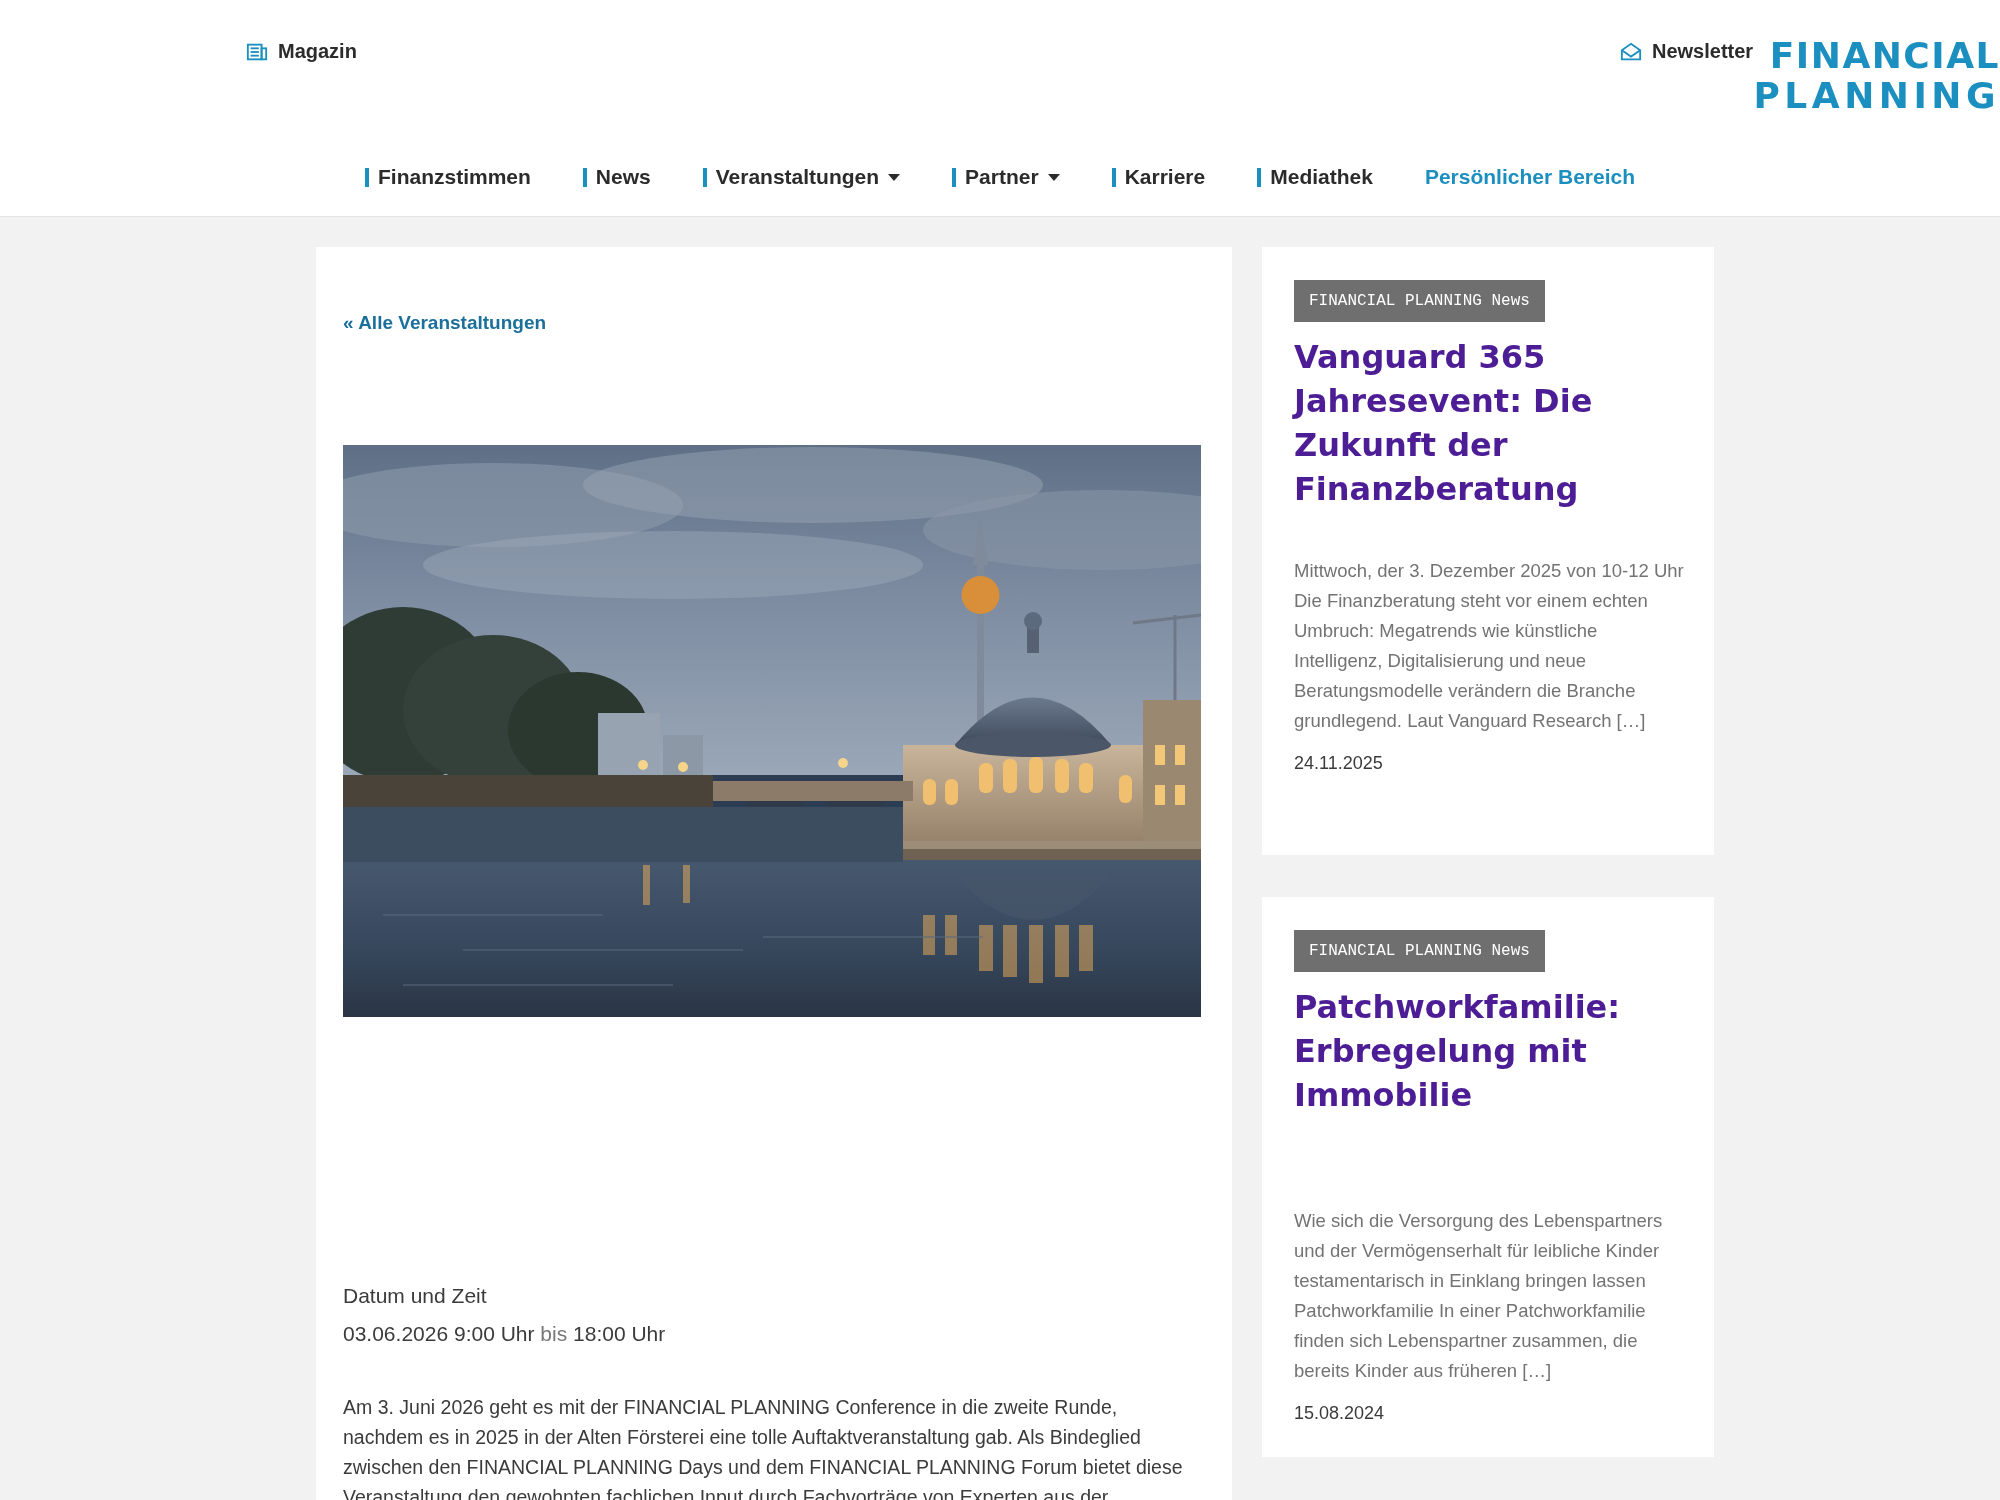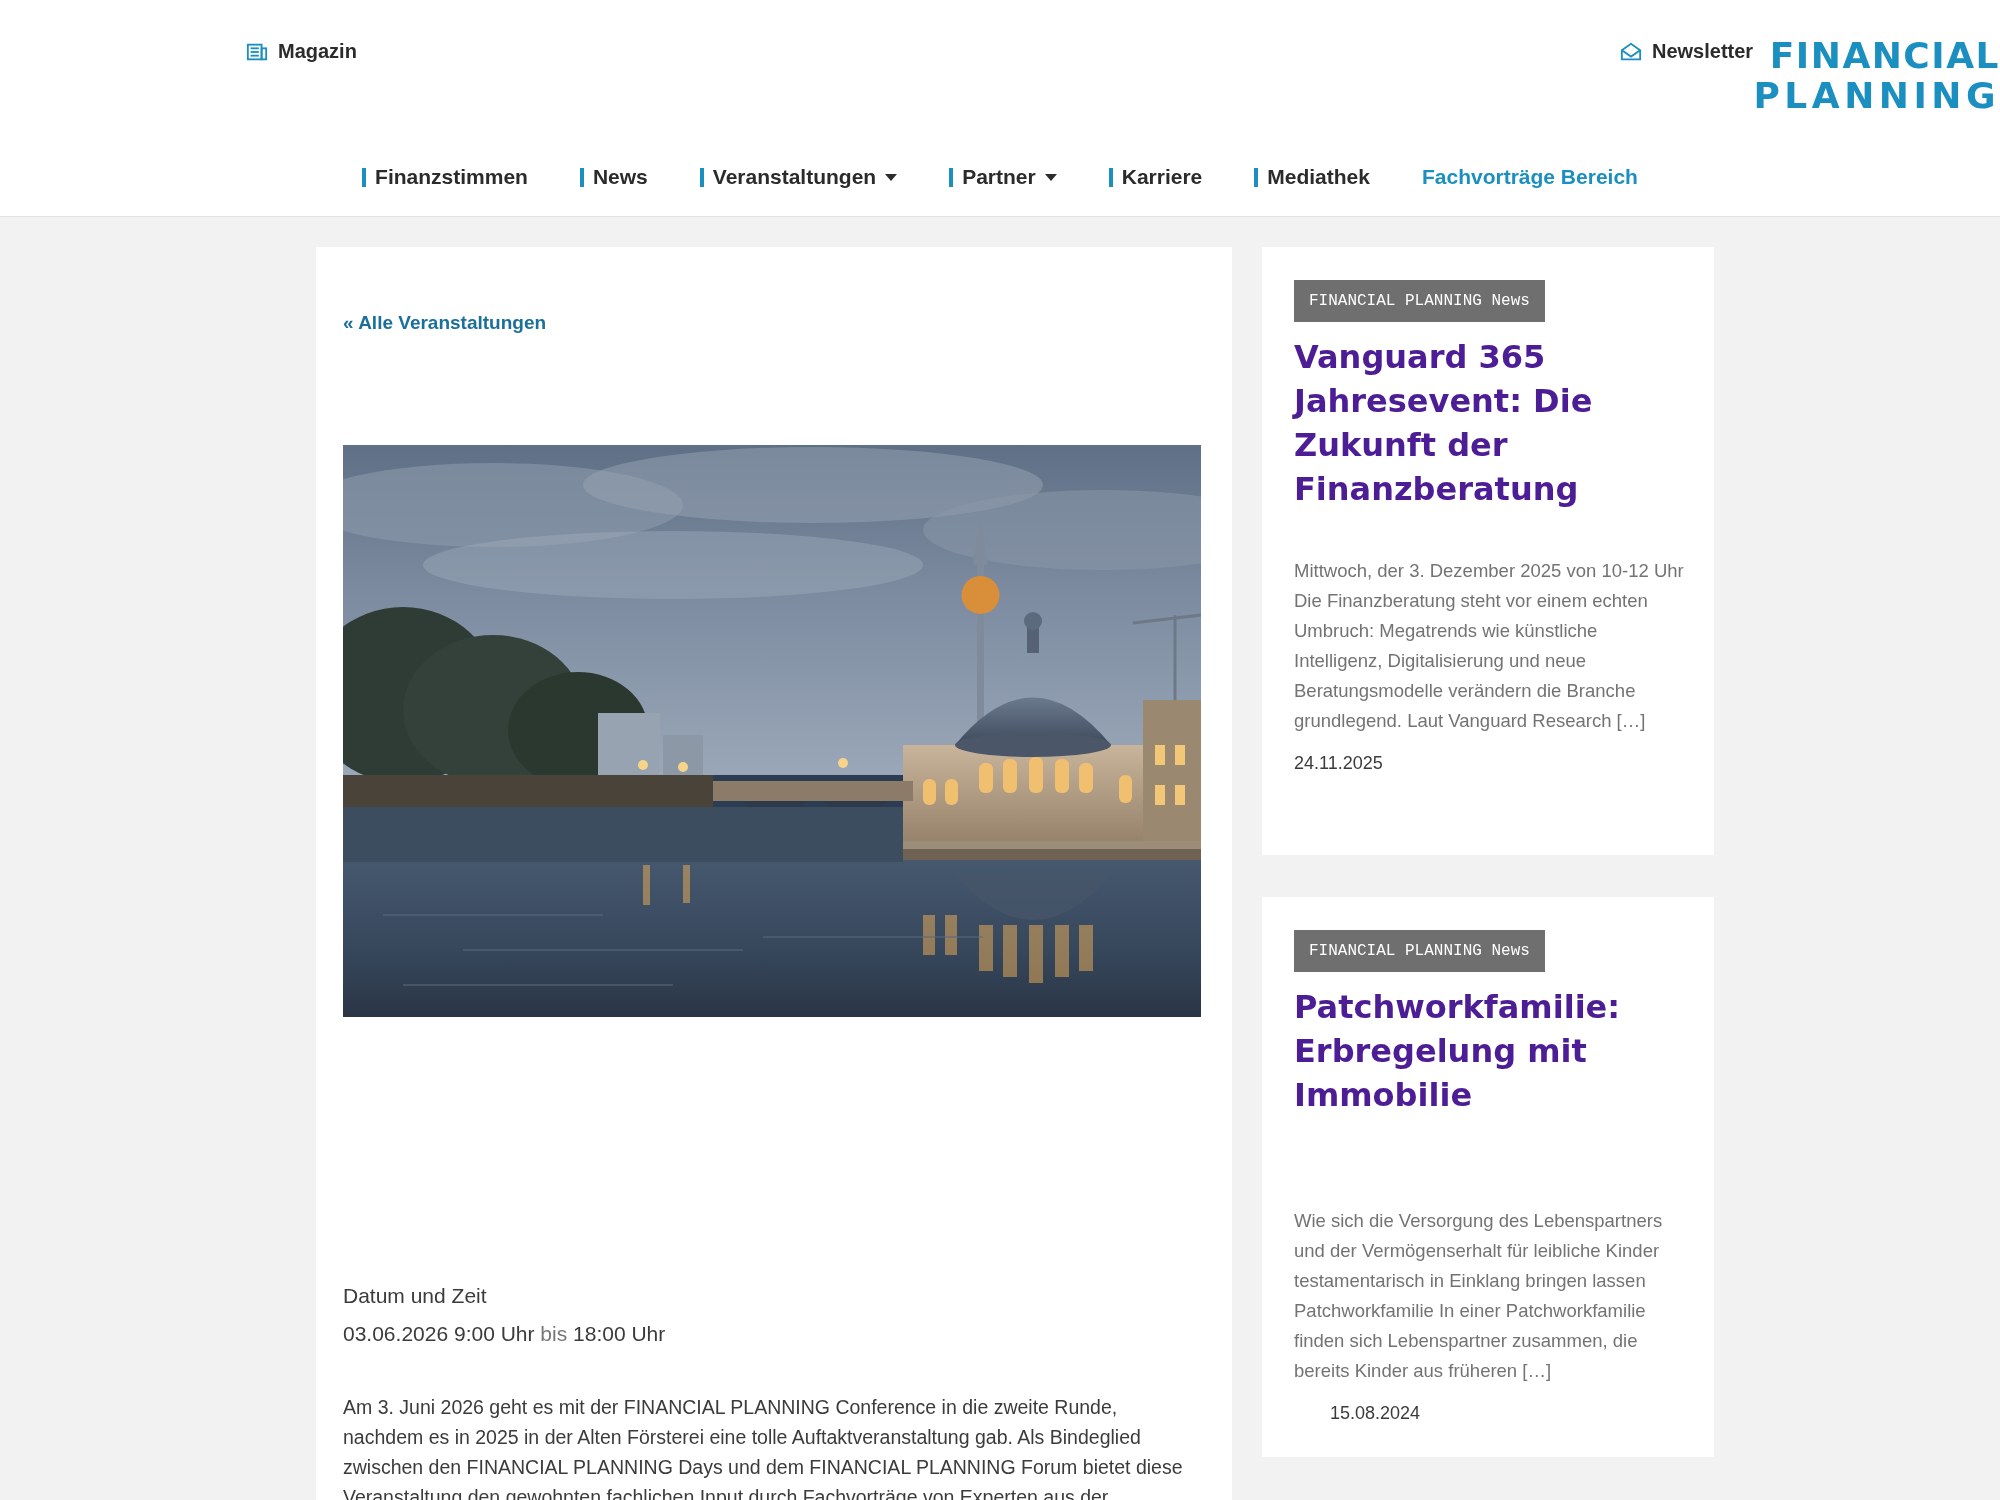--- a/index.html
+++ b/index.html
@@ -215,21 +215,21 @@
     </div>
     <div class="nav-item">
       <span class="bar"></span>
       <span>Karriere</span>
     </div>
     <div class="nav-item">
       <span class="bar"></span>
       <span>Mediathek</span>
     </div>
     <div class="nav-item accent">
-      <span>Fachvorträge Bereich</span>
+      <span>Persönlicher Bereich</span>
     </div>
   </nav>
 
   <div class="main-card">
 
     <a class="back-link" href="#">« Alle Veranstaltungen</a>
 
     <div class="hero">
       <svg viewBox="0 0 858 572" preserveAspectRatio="xMidYMid slice" aria-hidden="true">
         <defs>
@@ -360,16 +360,16 @@
     <div class="badge">FINANCIAL PLANNING News</div>
     <h3 class="side-title">Vanguard 365 Jahresevent: Die Zukunft der Finanzberatung</h3>
     <p class="side-body" style="top:290px;">Mittwoch, der 3. Dezember 2025 von 10-12 Uhr Die Finanzberatung steht vor einem echten Umbruch: Megatrends wie künstliche Intelligenz, Digitalisierung und neue Beratungsmodelle verändern die Branche grundlegend. Laut Vanguard Research […]</p>
     <div class="side-date" style="top:506px;">24.11.2025</div>
   </div>
 
   <div class="side-card two">
     <div class="badge">FINANCIAL PLANNING News</div>
     <h3 class="side-title">Patchworkfamilie: Erbregelung mit Immobilie</h3>
     <p class="side-body" style="top:290px;">Wie sich die Versorgung des Lebenspartners und der Vermögenserhalt für leibliche Kinder testamentarisch in Einklang bringen lassen Patchworkfamilie In einer Patchworkfamilie finden sich Lebenspartner zusammen, die bereits Kinder aus früheren […]</p>
-    <div class="side-date" style="top:506px;margin-left:36px;">15.08.2024</div>
+    <div class="side-date" style="top:506px;">15.08.2024</div>
   </div>
 
 </div>
 
 </body></html>

